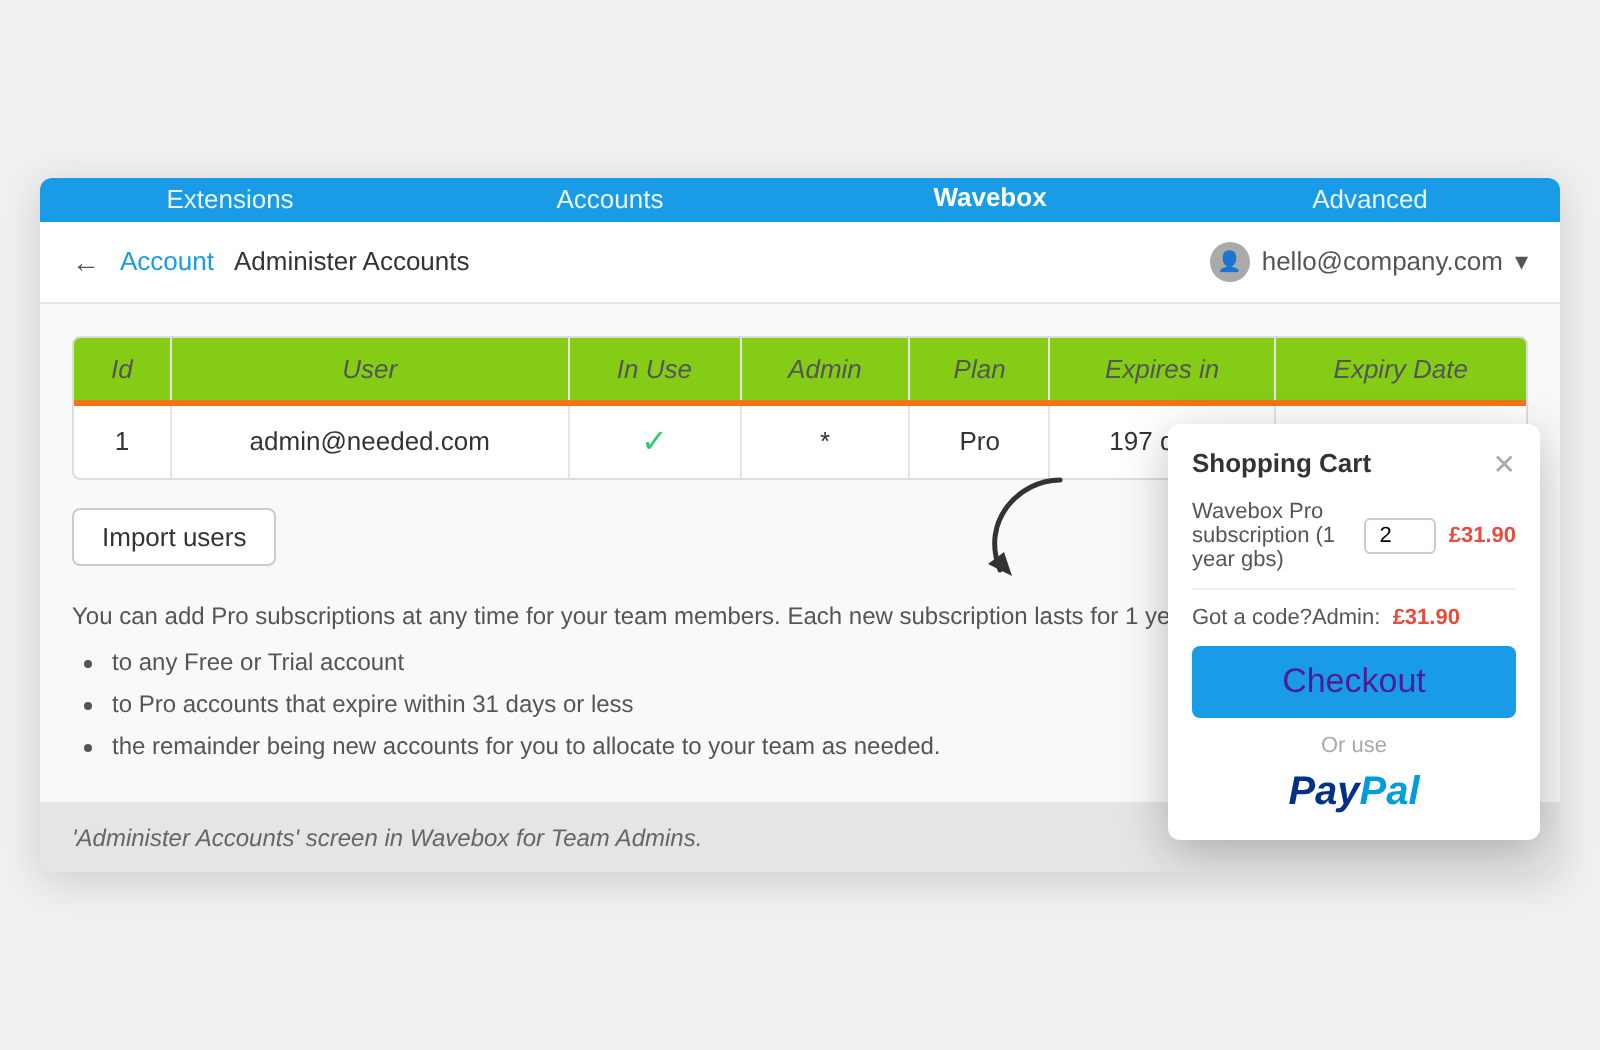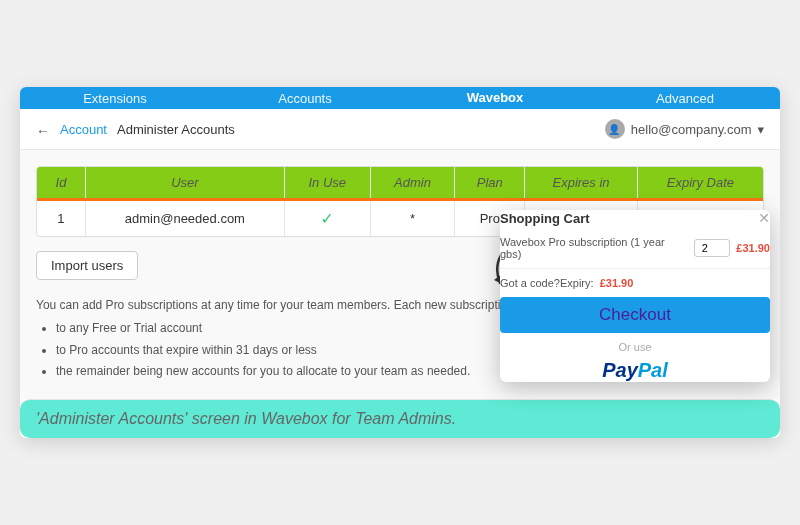--- a/index.html
+++ b/index.html
@@ -175,38 +175,38 @@
       margin-left: 20px;
       margin-top: 4px;
     }
     .info-text ul li {
       margin-bottom: 2px;
     }
 
     
     .caption {
       padding: 10px 16px;
-      font-size: 16px;
+      font-size: 12px;
       color: #666;
-      background: #5eead4;
+      background: #e5e5e5;
       border-top: 1px solid #e5e5e5;
       font-style: italic;
-      border-radius: 10px;
     }
 
     
     .shopping-cart-popup {
       position: absolute;
       right: 10px;
       top: 60px;
-      width: 270px;
+      width: 186px;
       background: white;
       border-radius: 6px;
       box-shadow: 0 6px 24px rgba(0,0,0,0.25);
       z-index: 100;
+      padding: 12px;
       margin-left: 28px;
     }
     .popup-header {
       display: flex;
       justify-content: space-between;
       align-items: center;
       margin-bottom: 10px;
     }
     .popup-title {
       font-size: 13px;
@@ -387,21 +387,21 @@
       </div>
       <div class="cart-row">
         <span class="cart-item-label">Wavebox Pro subscription (1 year gbs)</span>
         <input class="qty-input" type="number" value="2" style="">
         <span class="cart-price">£31.90</span>
       </div>
       <hr class="divider">
       <div class="promo-row">
         <span class="total-label">Got a code?</span>
         <span>
-          <span class="total-label">Expiry:</span>
+          <span class="total-label">Admin:</span>
           &nbsp;<span class="total-price">£31.90</span>
         </span>
       </div>
       <button class="checkout-btn">Checkout</button>
       <div class="or-use">Or use</div>
       <div class="paypal-logo">
         <span class="paypal-blue">Pay</span><span class="paypal-light">Pal</span>
       </div>
     </div>
   </div>

